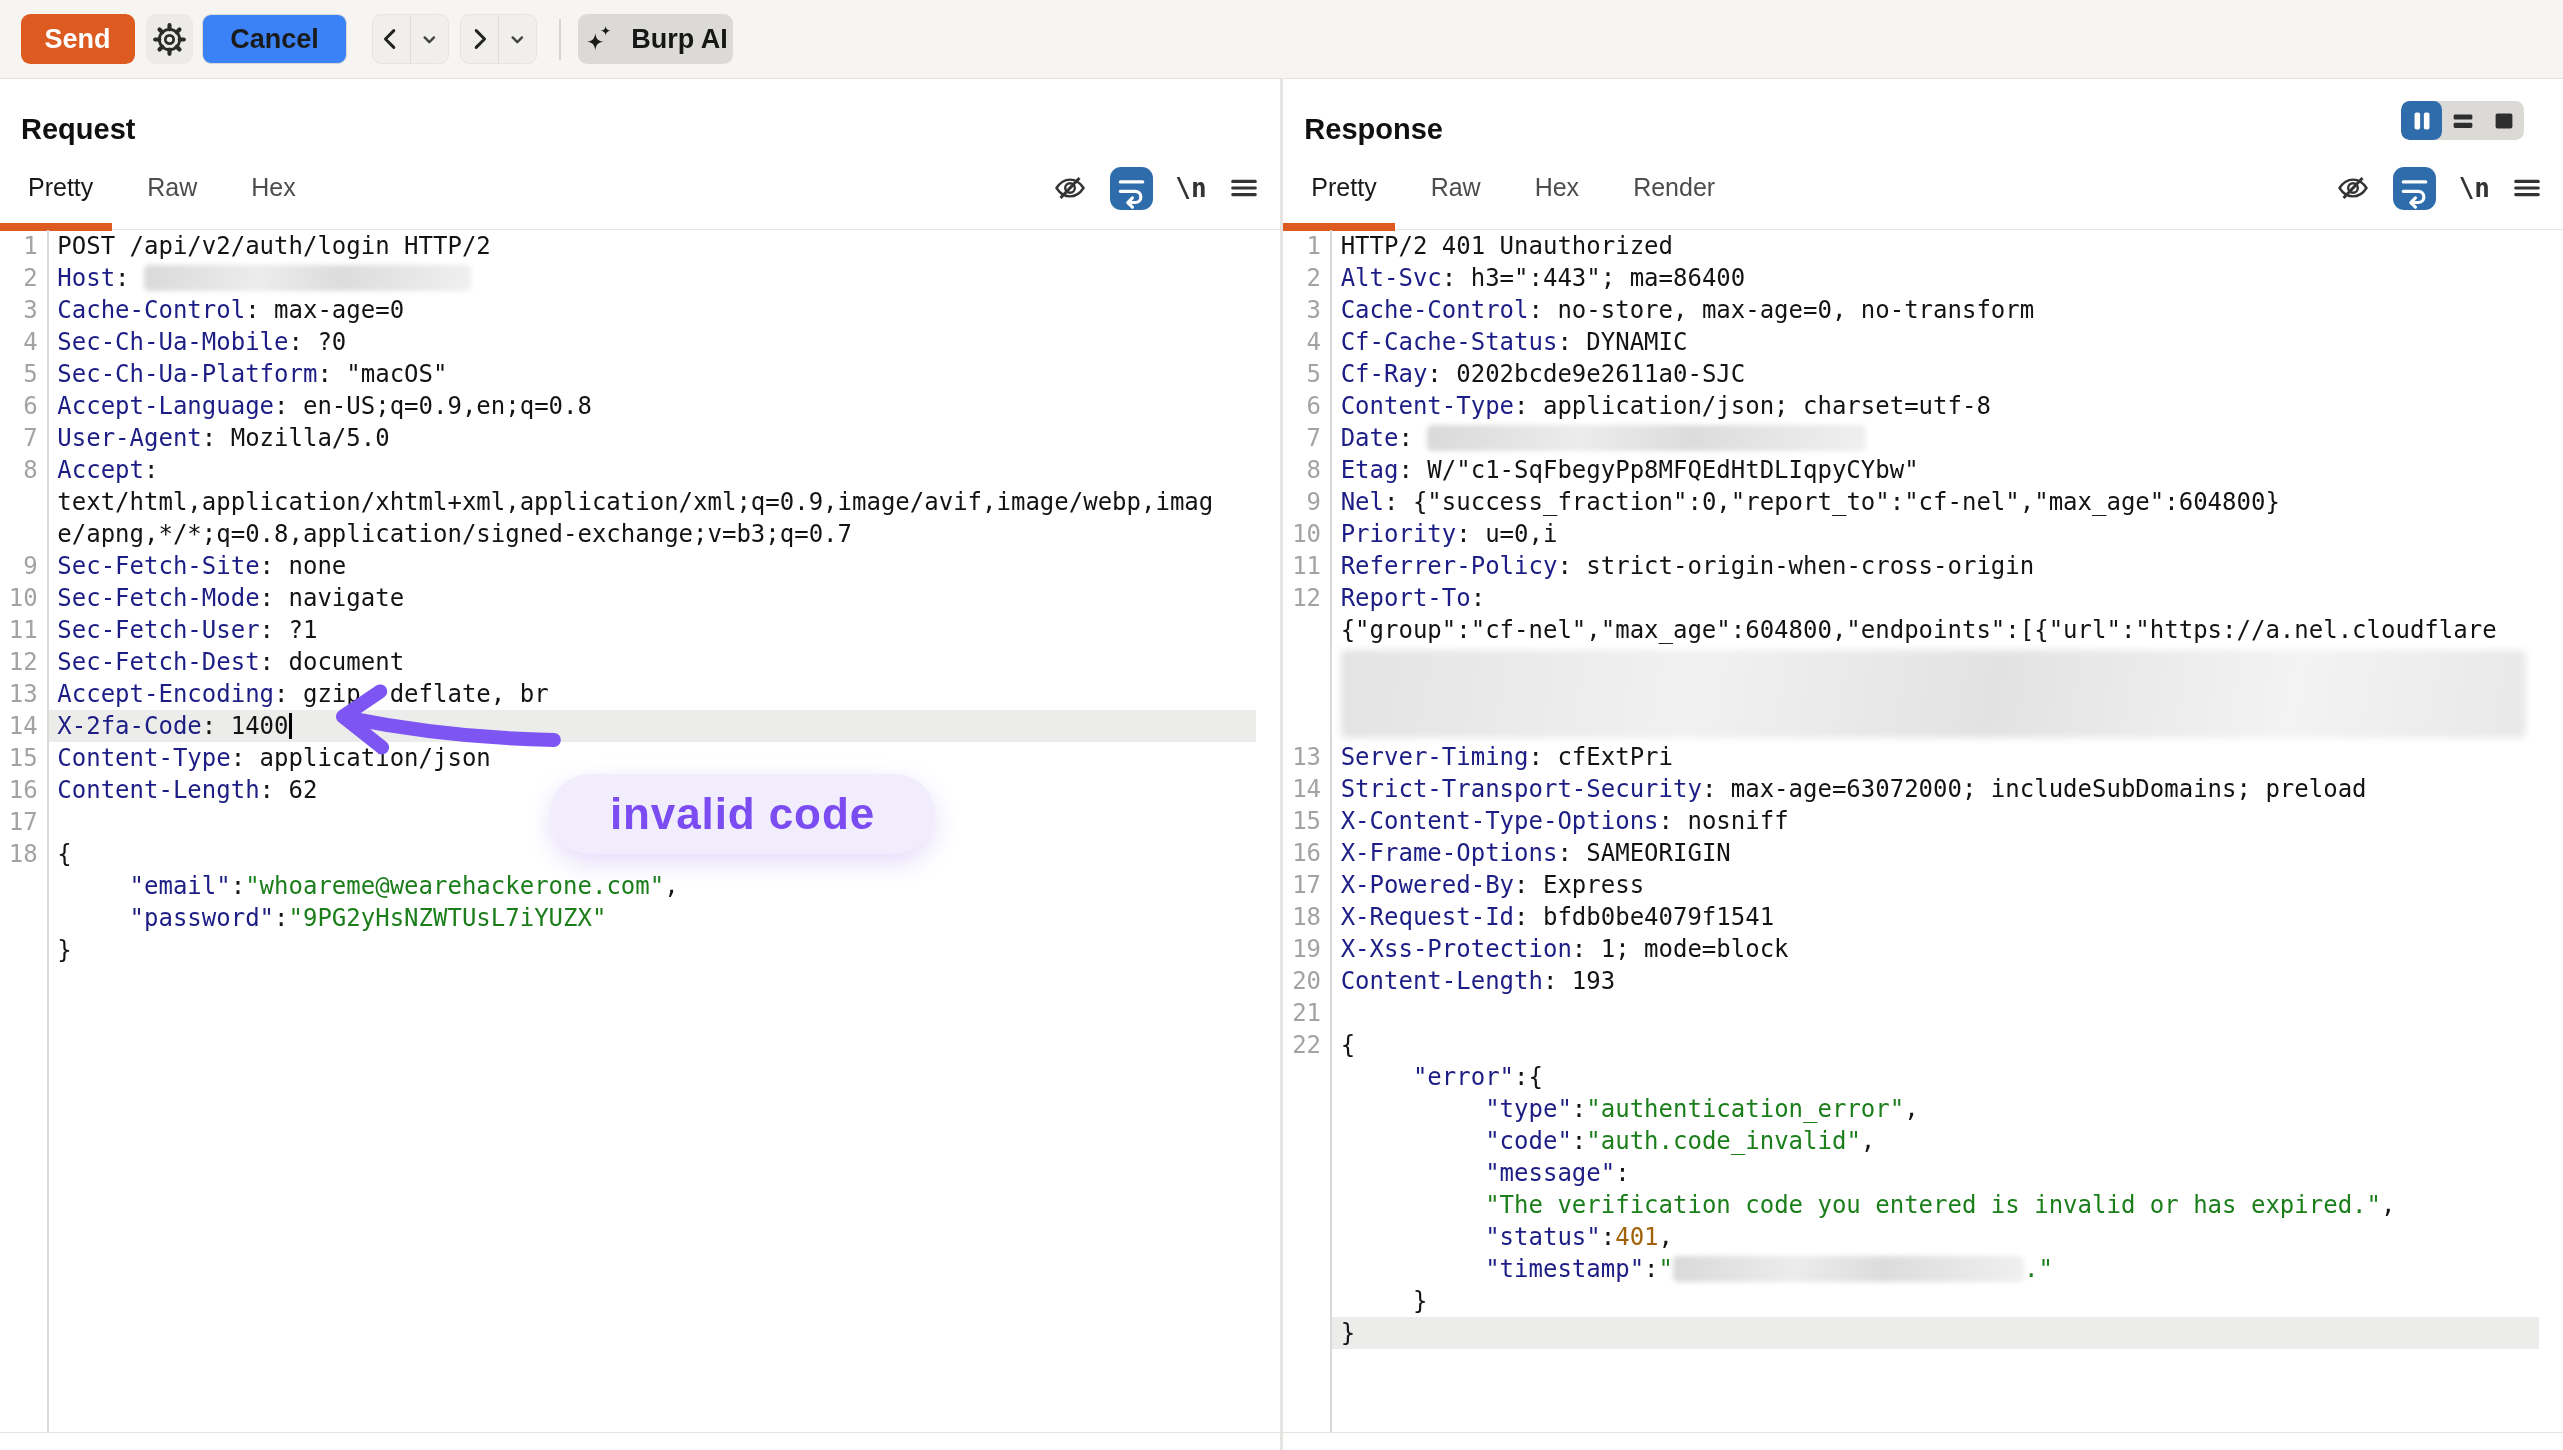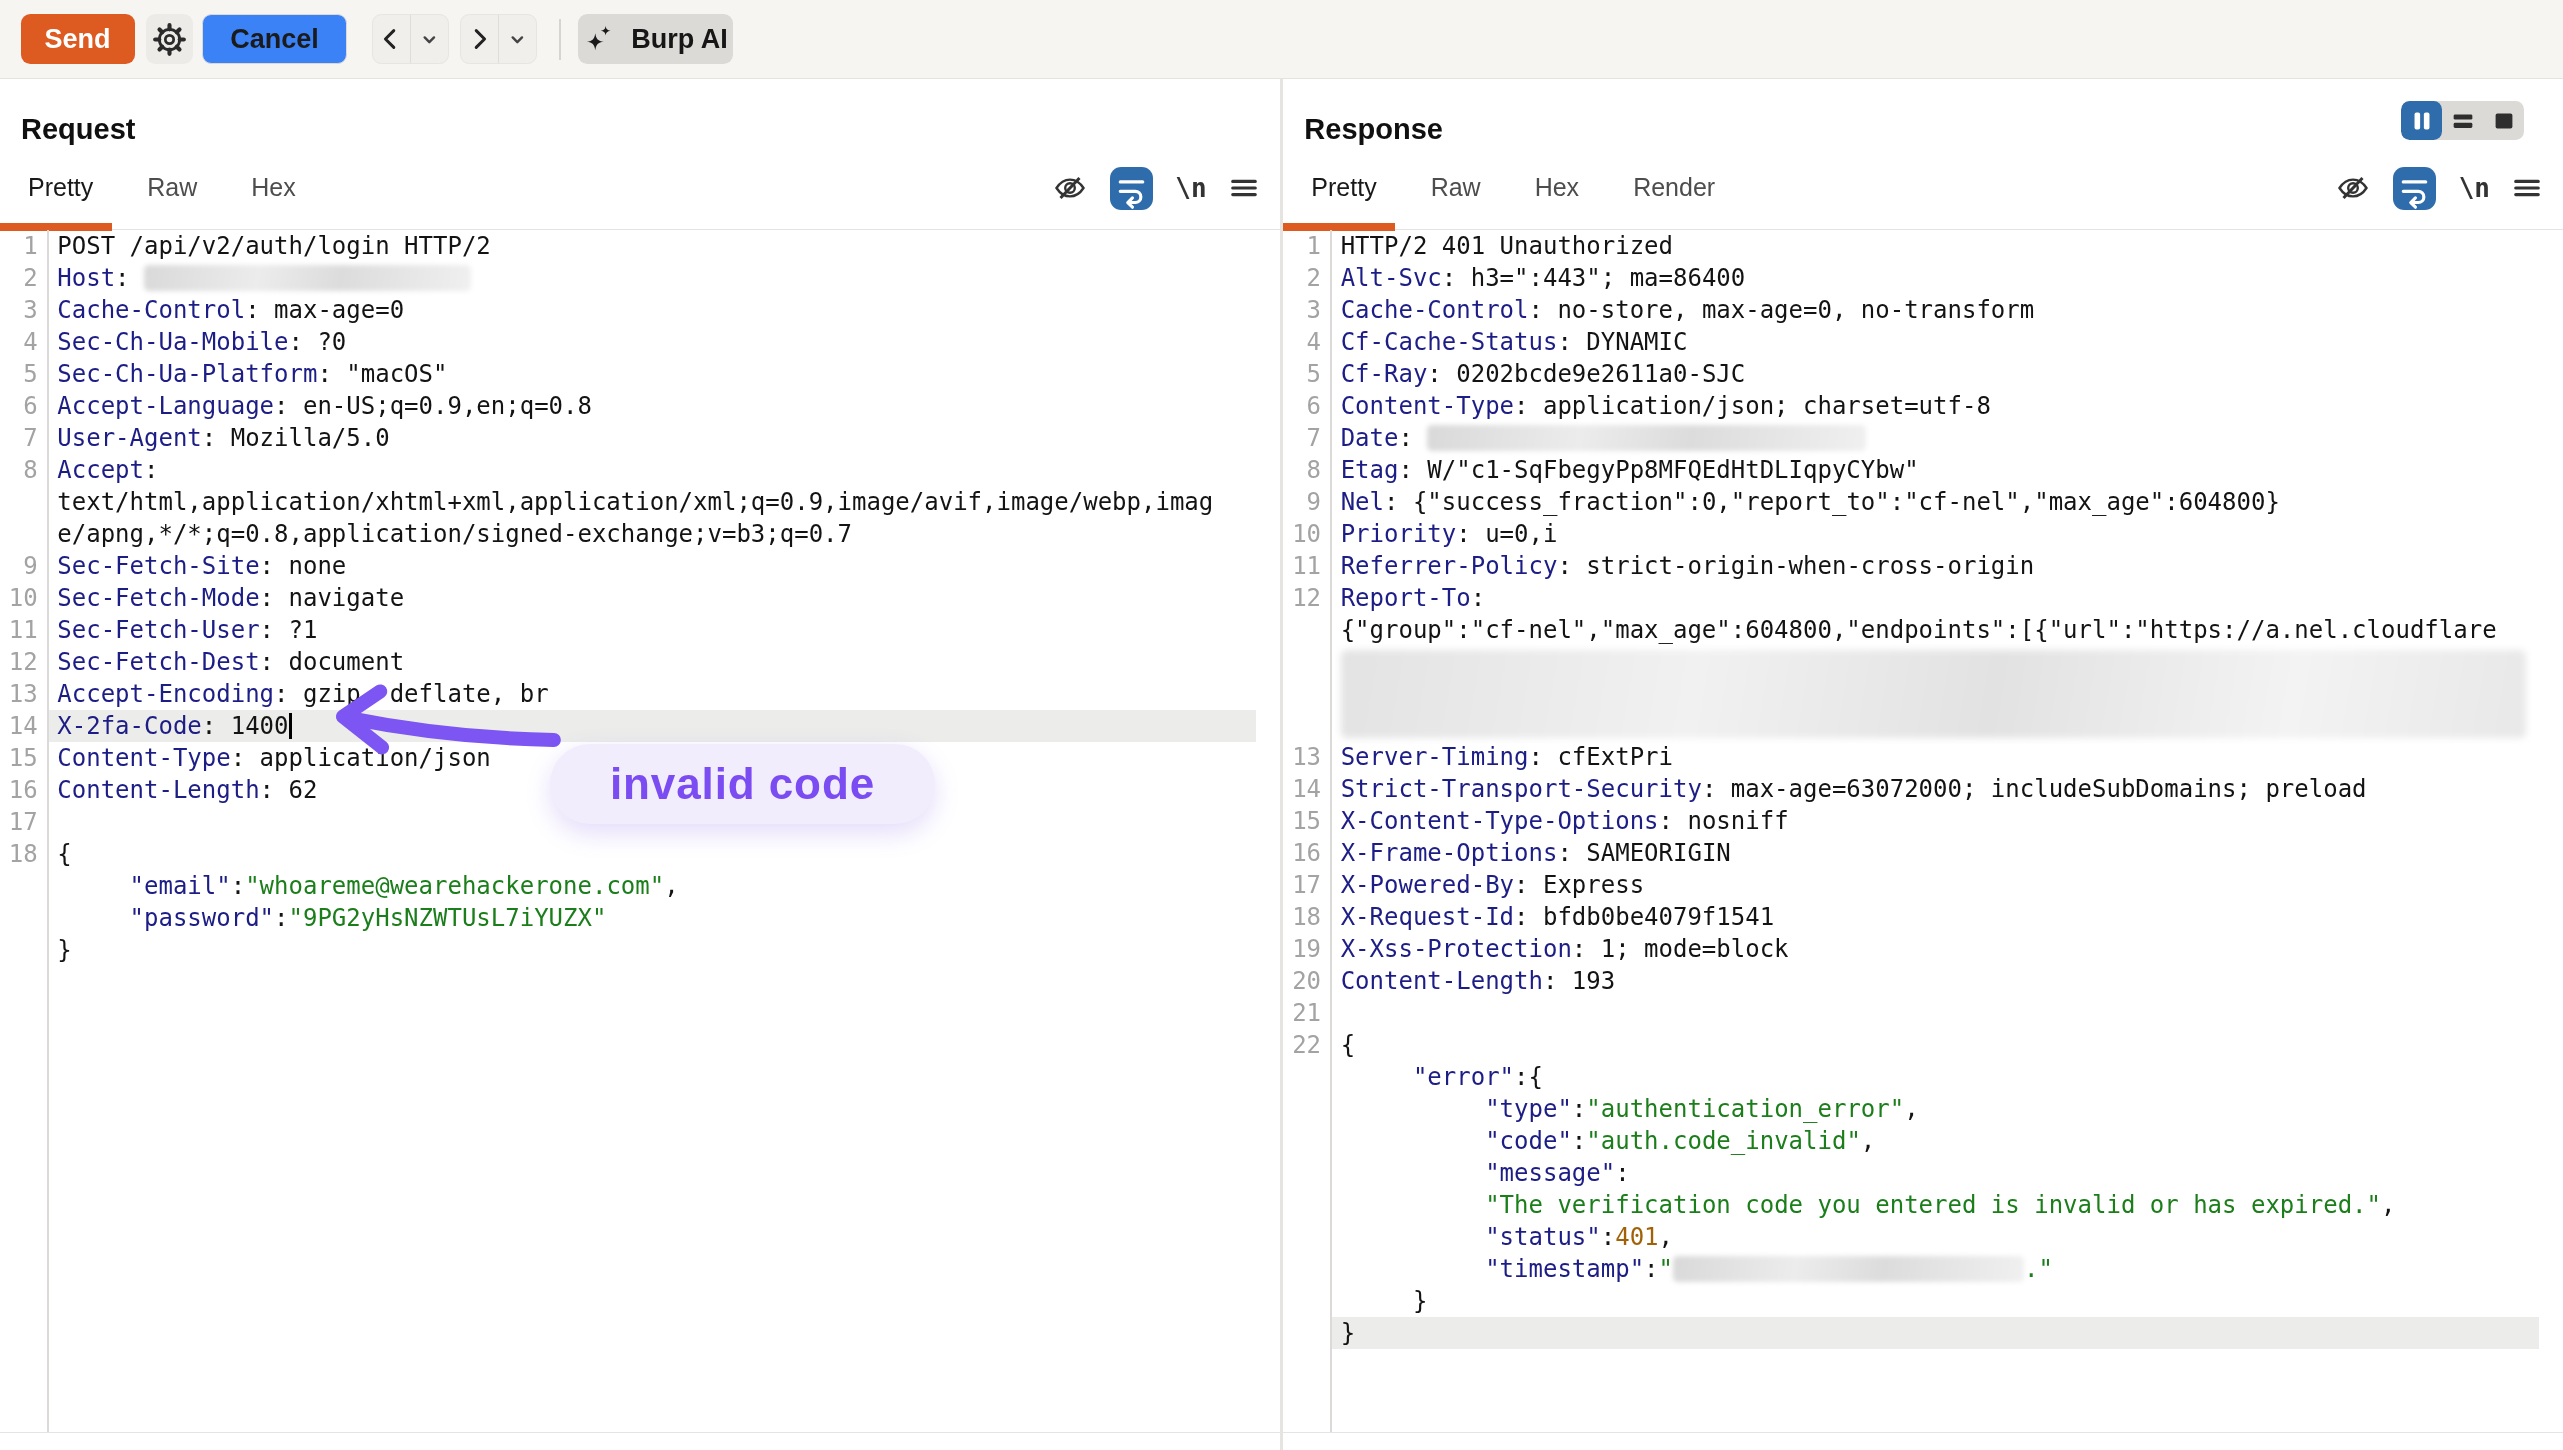--- a/index.html
+++ b/index.html
@@ -76,21 +76,21 @@
             filter:blur(2.8px); }
   .redact-block { display:inline-block; margin-top:3.7px; height:88px; border-radius:5.6px;
             background:linear-gradient(100deg,#e3e3e3 0%,#f1f1f1 30%,#e2e2e2 55%,#f3f3f3 80%,#e8e8e8 100%);
             filter:blur(3.7px); }
   .cursor { display:inline-block; width:2.8px; height:26px; background:#000;
             vertical-align:-4.7px; margin-left:0.9px; }
 
   
   .annotation-layer { position:absolute; left:0; top:0; width:100%; height:100%;
             pointer-events:none; z-index:5; }
-  .ann-label { position:absolute; left:550px; top:744px; width:385px; height:80px;
+  .ann-label { position:absolute; left:550px; top:774px; width:385px; height:80px;
             background:#f1edfc; border-radius:40px; display:flex; align-items:center;
             justify-content:center; font-size:44px; font-weight:bold; color:#7b4cf2;
             letter-spacing:0.9px; box-shadow:0 9.3px 26px rgba(120,80,230,0.20); }
   svg.icon { display:block; }
 </style>
 </head>
 <body>
 
 <div class="app">
 

